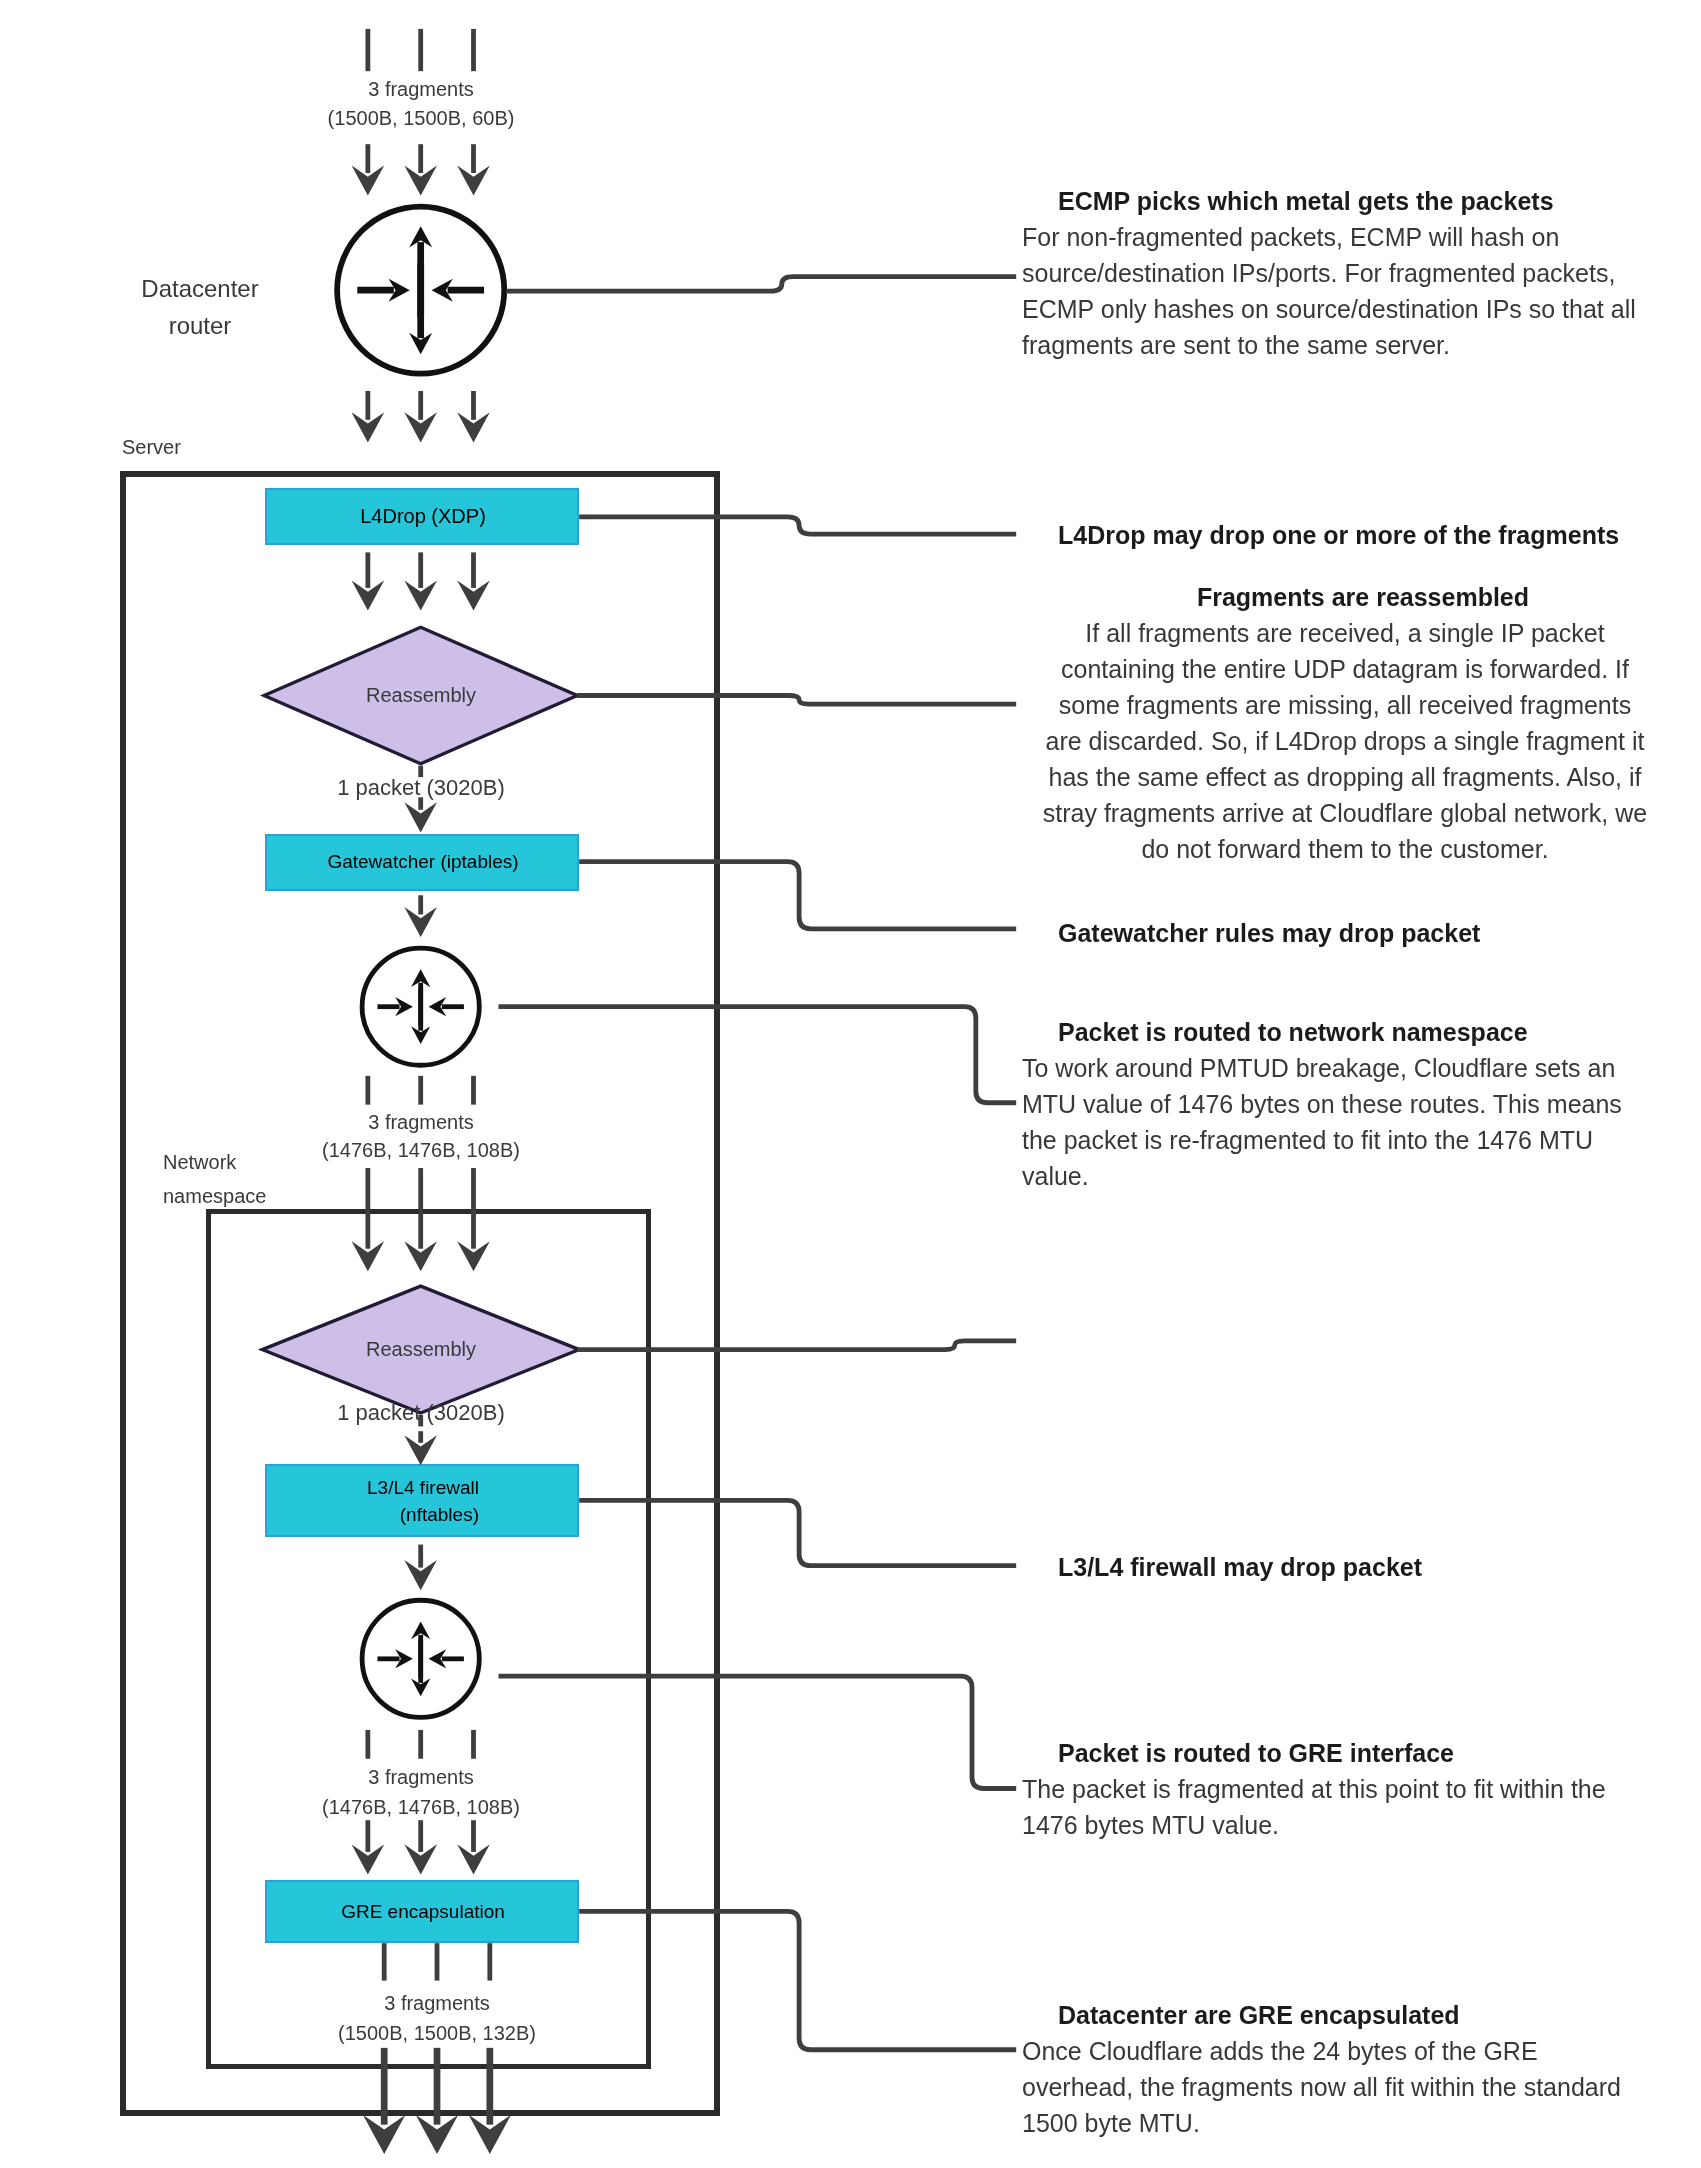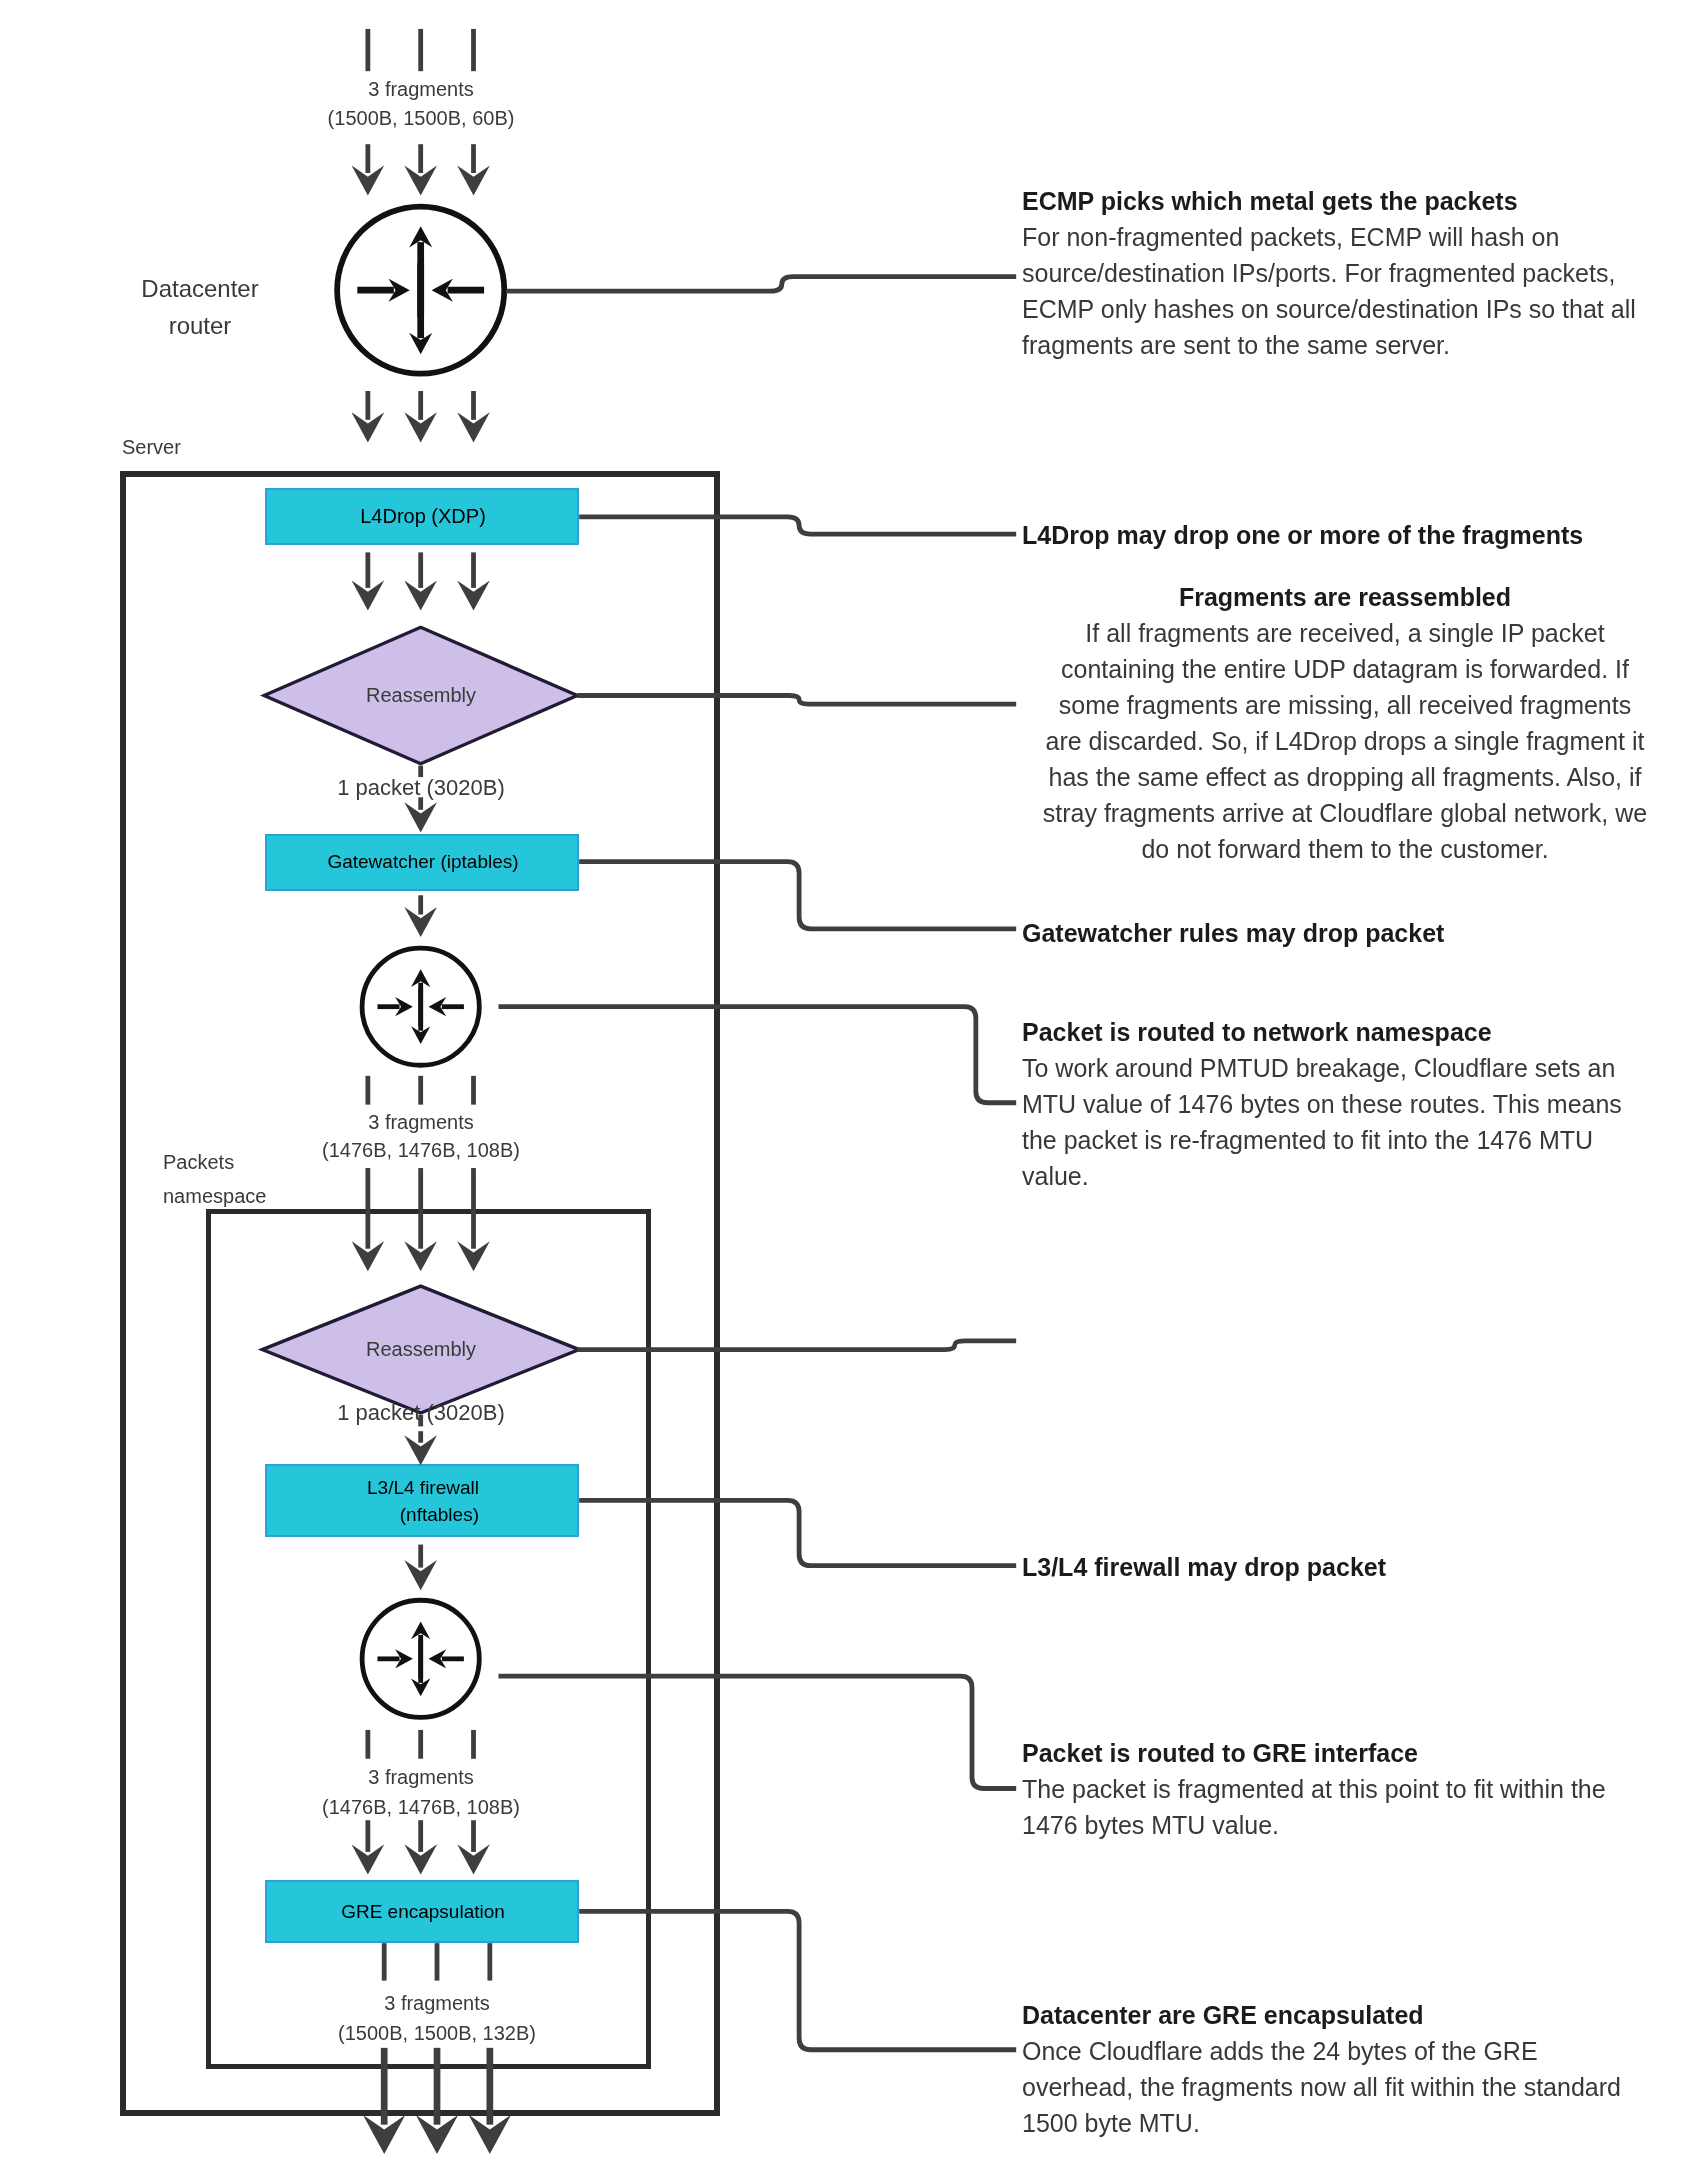--- a/index.html
+++ b/index.html
@@ -29,21 +29,21 @@
   .cyan{position:absolute;background:var(--cyan-fill);border:2.9px solid var(--cyan-border);z-index:2;}
   .txt{position:absolute;z-index:4;color:var(--text-label);}
   .cl{transform:translateX(-50%);text-align:right;white-space:nowrap;}
   .f21{font-size:20px;line-height:27px;}
   .f19{font-size:20px;line-height:23px;}
   .f20{font-size:19px;line-height:27px;}
   .f23{font-size:22px;line-height:29px;}
   .f25{font-size:24px;line-height:37px;}
   .boxlabel{color:#000000;}
   .ann{position:absolute;left:1022px;width:646px;z-index:4;font-size:25px;line-height:36px;color:var(--text-body);}
-  .ann .ann-heading{font-weight:700;color:var(--text-heading);}
+  .ann .ann-heading{font-weight:700;color:var(--text-heading);margin-left:36px;}
   .ann .ann-body{white-space:pre-line;}
 </style>
 </head>
 <body>
 
 <div class="canvas">
 
   <div class="frame" style="left:120px;top:471px;width:600px;height:1645px;border-width:6.7px;"></div>
   <div class="frame" style="left:206px;top:1209px;width:445px;height:860px;border-width:5.8px;"></div>
 
@@ -192,21 +192,21 @@
   <div class="txt cl f19" style="left:421px;top:684px;">Reassembly</div>
 
   <div class="txt cl f23" style="left:421px;top:773px;">1 packet (3020B)</div>
 
   <div class="txt cl f20 boxlabel" style="left:423px;top:848px;">Gatewatcher (iptables)</div>
 
   <div class="txt cl f21" style="left:421px;top:1109px;">3 fragments</div>
   <div class="txt cl f21" style="left:421px;top:1137px;">(1476B, 1476B, 108B)</div>
 
   <div class="txt f21" style="left:163px;top:1145px;line-height:34px;">
-    <div>Packets</div>
+    <div>Network</div>
     <div>namespace</div>
   </div>
 
   <div class="txt cl f19" style="left:421px;top:1338px;">Reassembly</div>
 
   <div class="txt cl f23" style="left:421px;top:1398px;">1 packet (3020B)</div>
 
   <div class="txt cl f20 boxlabel" style="left:423px;top:1474px;">
     <div>L3/L4 firewall</div>
     <div>(nftables)</div>

